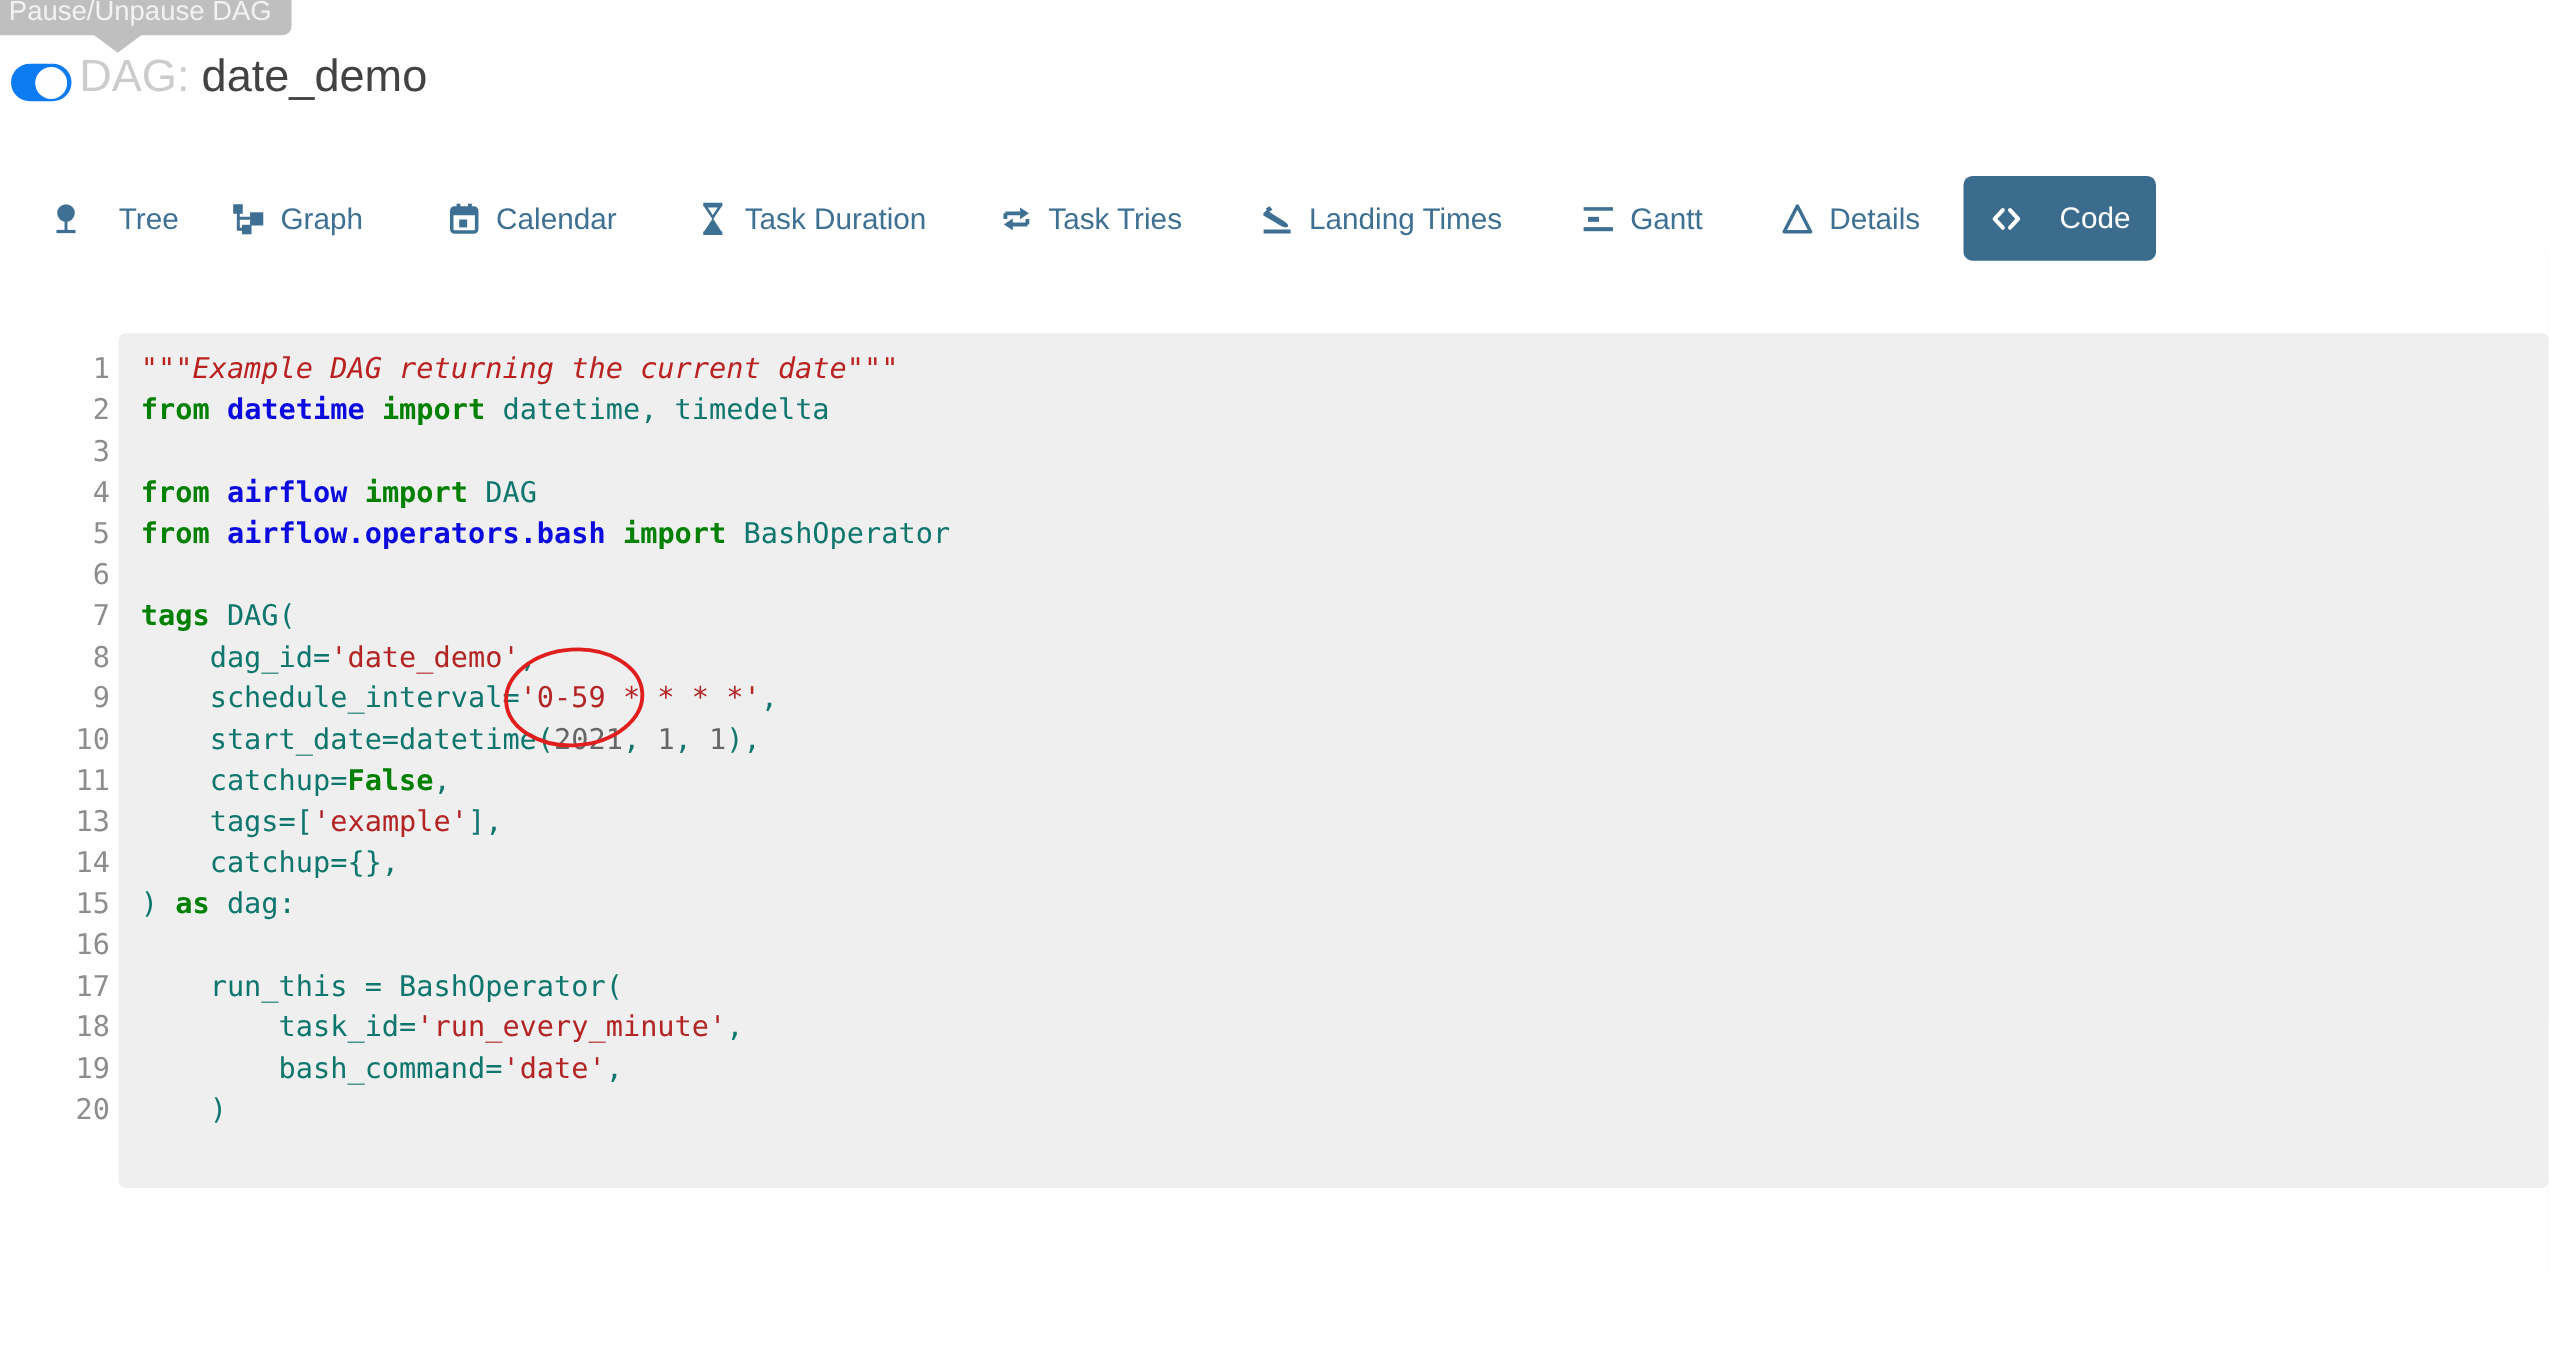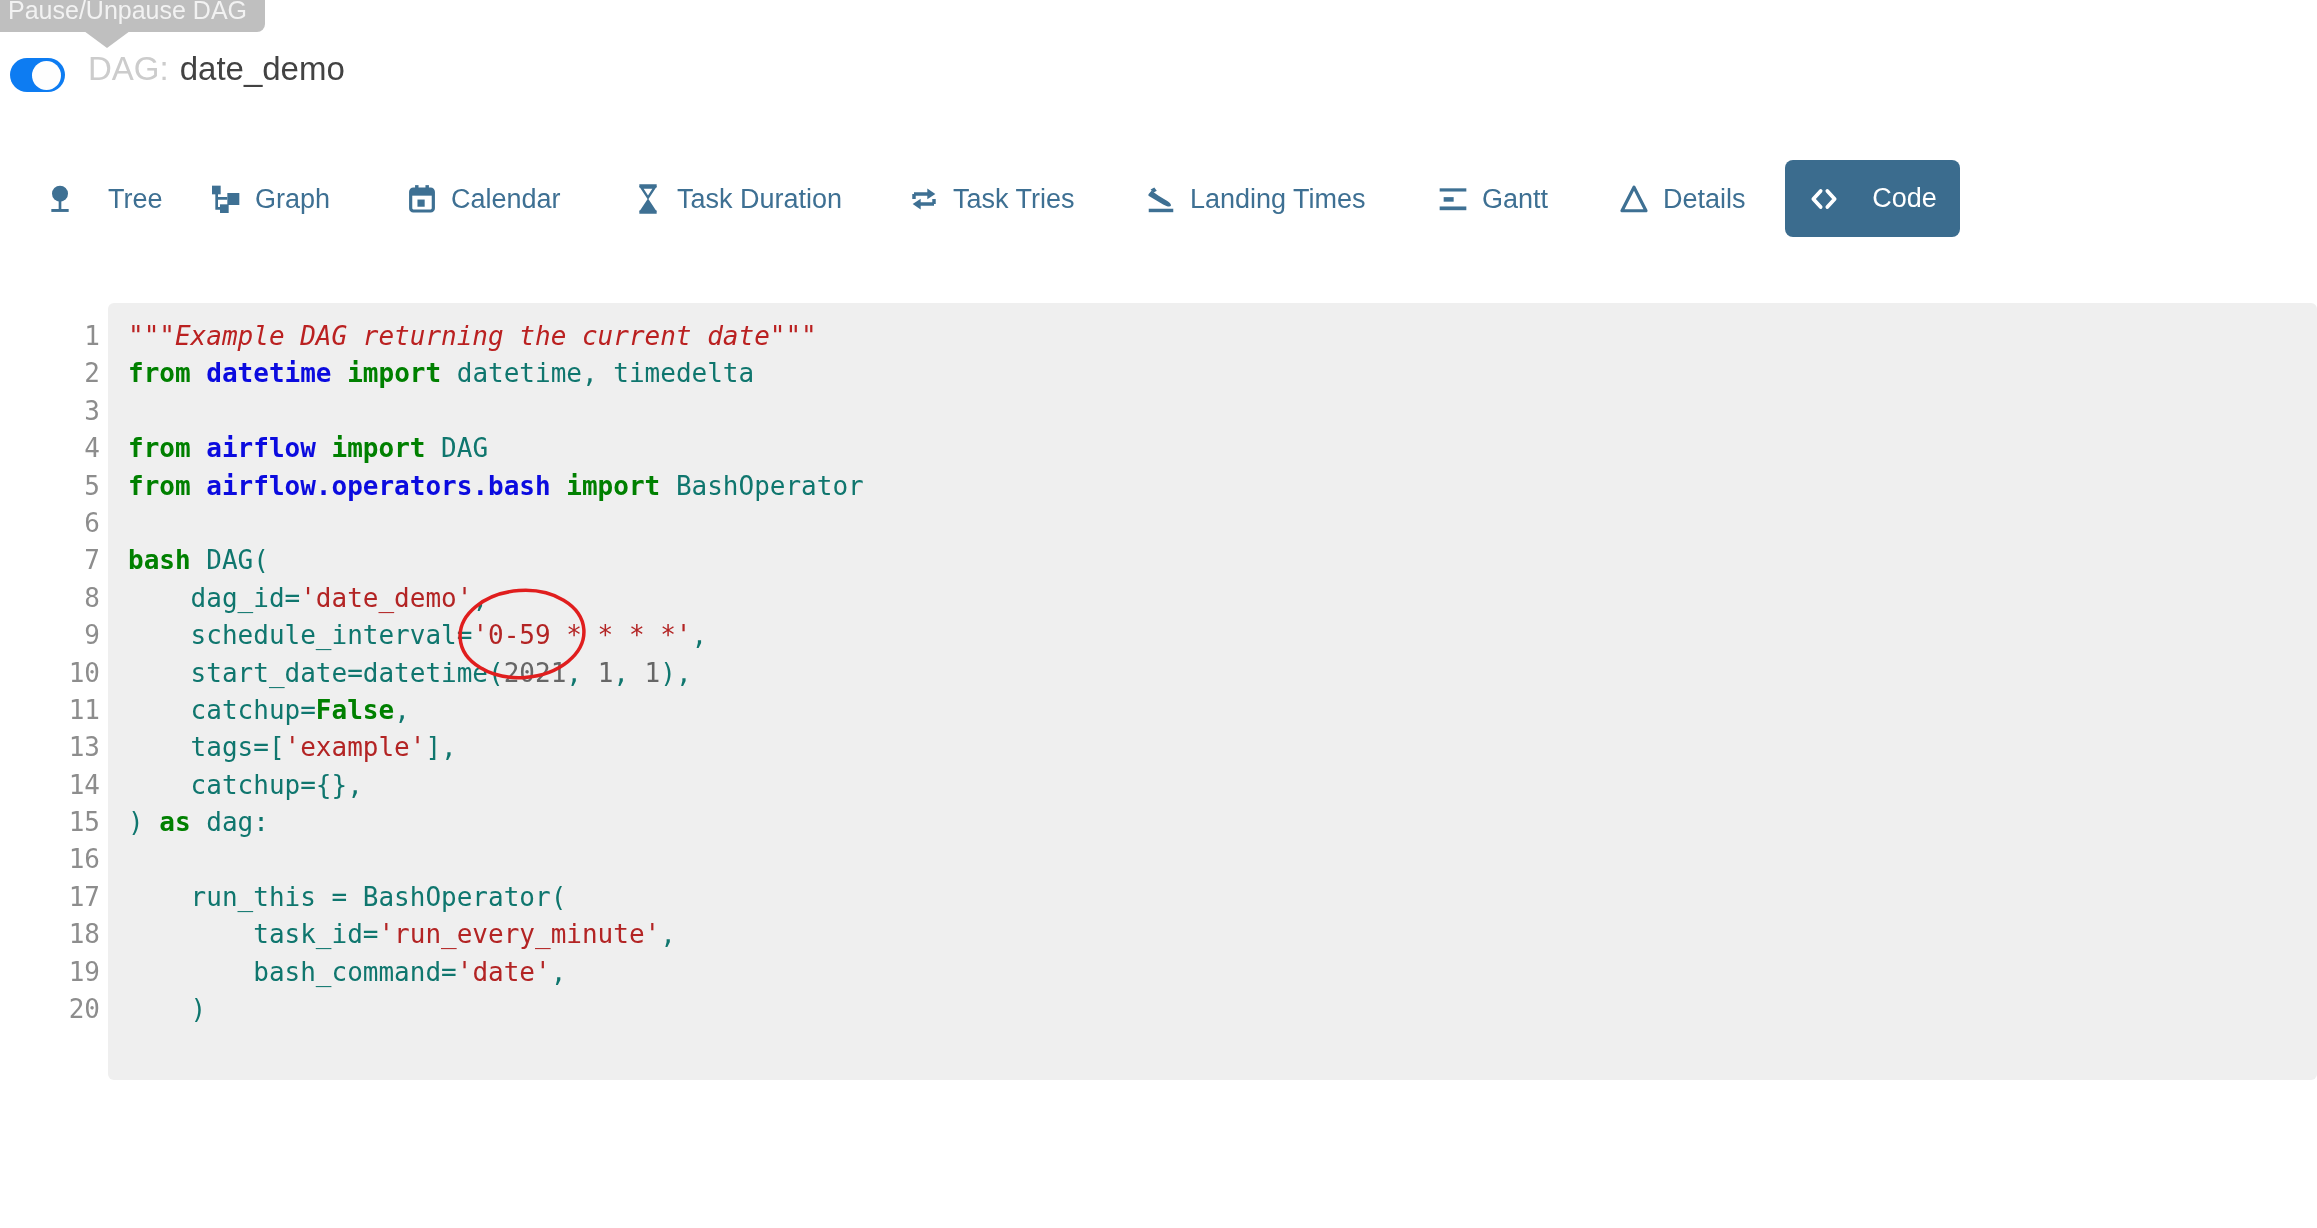--- a/index.html
+++ b/index.html
@@ -35,22 +35,22 @@
     position:absolute;left:10px;top:58px;
     width:55px;height:34px;border-radius:17px;
     background:#0d7cf2;cursor:pointer;
   }
   .toggle-knob{
     position:absolute;top:2.5px;left:22px;
     width:29px;height:29px;border-radius:50%;
     background:#fefefe;
   }
   .page-title{
-    position:absolute;left:88px;top:44px;
-    font-size:33px;line-height:50px;
+    position:absolute;left:72px;top:44px;
+    font-size:41px;line-height:50px;
     white-space:nowrap;
   }
   .page-title .dag-label{color:#cccccc;}
   .page-title .dag-name{color:#424242;margin-left:11px;}
 
   
   .tab-bar{
     position:absolute;left:0;top:160px;
     width:2317px;height:78px;
   }
@@ -209,21 +209,21 @@
   </div>
 
 <div class="code-bg"></div>
 <div class="code-lines">
     <div class="code-row"><span class="lineno">1</span><span class="codetext"><span class="tok-doc">"""Example DAG returning the current date"""</span></span></div>
     <div class="code-row"><span class="lineno">2</span><span class="codetext"><span class="tok-k">from</span><span class="tok-p"> </span><span class="tok-n">datetime</span><span class="tok-p"> </span><span class="tok-k">import</span><span class="tok-p"> datetime, timedelta</span></span></div>
     <div class="code-row"><span class="lineno">3</span><span class="codetext"></span></div>
     <div class="code-row"><span class="lineno">4</span><span class="codetext"><span class="tok-k">from</span><span class="tok-p"> </span><span class="tok-n">airflow</span><span class="tok-p"> </span><span class="tok-k">import</span><span class="tok-p"> DAG</span></span></div>
     <div class="code-row"><span class="lineno">5</span><span class="codetext"><span class="tok-k">from</span><span class="tok-p"> </span><span class="tok-n">airflow.operators.bash</span><span class="tok-p"> </span><span class="tok-k">import</span><span class="tok-p"> BashOperator</span></span></div>
     <div class="code-row"><span class="lineno">6</span><span class="codetext"></span></div>
-    <div class="code-row"><span class="lineno">7</span><span class="codetext"><span class="tok-k">bash</span><span class="tok-p"> DAG(</span></span></div>
+    <div class="code-row"><span class="lineno">7</span><span class="codetext"><span class="tok-k">tags</span><span class="tok-p"> DAG(</span></span></div>
     <div class="code-row"><span class="lineno">8</span><span class="codetext"><span class="tok-p">    dag_id=</span><span class="tok-s">'date_demo'</span><span class="tok-p">,</span></span></div>
     <div class="code-row"><span class="lineno">9</span><span class="codetext"><span class="tok-p">    schedule_interval=</span><span class="tok-s">'0-59 * * * *'</span><span class="tok-p">,</span></span></div>
     <div class="code-row"><span class="lineno">10</span><span class="codetext"><span class="tok-p">    start_date=datetime(</span><span class="tok-m">2021</span><span class="tok-p">, </span><span class="tok-m">1</span><span class="tok-p">, </span><span class="tok-m">1</span><span class="tok-p">),</span></span></div>
     <div class="code-row"><span class="lineno">11</span><span class="codetext"><span class="tok-p">    catchup=</span><span class="tok-k">False</span><span class="tok-p">,</span></span></div>
     <div class="code-row"><span class="lineno">13</span><span class="codetext"><span class="tok-p">    tags=[</span><span class="tok-s">'example'</span><span class="tok-p">],</span></span></div>
     <div class="code-row"><span class="lineno">14</span><span class="codetext"><span class="tok-p">    catchup={},</span></span></div>
     <div class="code-row"><span class="lineno">15</span><span class="codetext"><span class="tok-p">) </span><span class="tok-k">as</span><span class="tok-p"> dag:</span></span></div>
     <div class="code-row"><span class="lineno">16</span><span class="codetext"></span></div>
     <div class="code-row"><span class="lineno">17</span><span class="codetext"><span class="tok-p">    run_this = BashOperator(</span></span></div>
     <div class="code-row"><span class="lineno">18</span><span class="codetext"><span class="tok-p">        task_id=</span><span class="tok-s">'run_every_minute'</span><span class="tok-p">,</span></span></div>

